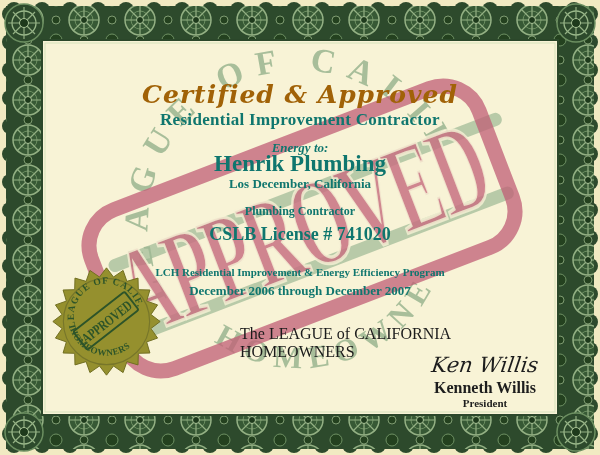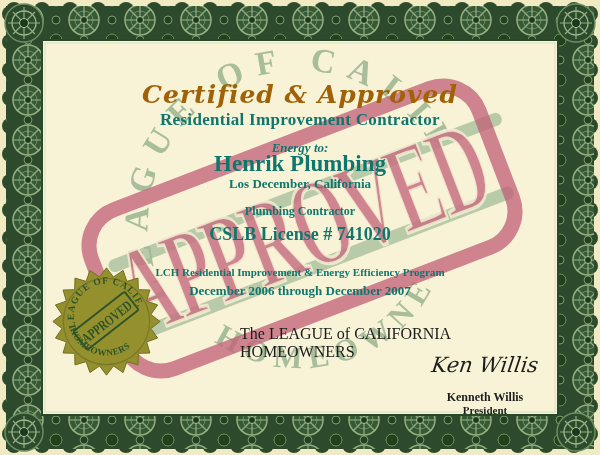--- a/index.html
+++ b/index.html
@@ -34,21 +34,21 @@
   .t-role{top:205px;font-weight:bold;font-size:12px;}
   .t-lic{top:225px;font-weight:bold;font-size:18px;}
   .t-prog1{top:267px;font-weight:bold;font-size:11px;}
   .t-prog2{top:284px;font-weight:bold;font-size:13px;}
   .org{position:absolute;left:240px;width:250px;top:325px;
        font-weight:normal;font-size:16px;line-height:1.12;color:#1b1b1b;z-index:3;}
   .sig{position:absolute;left:415px;width:140px;top:355px;text-align:center;
        z-index:5;color:#1d1d1d;}
   .sig-script{font-family:"DejaVu Serif",serif;font-style:italic;font-size:21px;
               transform:skewX(-8deg);display:block;line-height:1;}
-  .sig-name{font-weight:bold;font-size:12px;display:block;margin-top:15px;line-height:1.1;}
+  .sig-name{font-weight:bold;font-size:16px;display:block;margin-top:3px;line-height:1.1;}
   .sig-title{font-weight:bold;font-size:11px;display:block;line-height:1.1;}
 
   #seal-svg{left:49px;top:264px;z-index:4;}
 </style>
 </head>
 <body>
 
 <svg id="bg-svg" class="abs" width="600" height="455" viewBox="0 0 600 455">
   <defs>
     <pattern id="lace" width="56" height="40" patternUnits="userSpaceOnUse">

